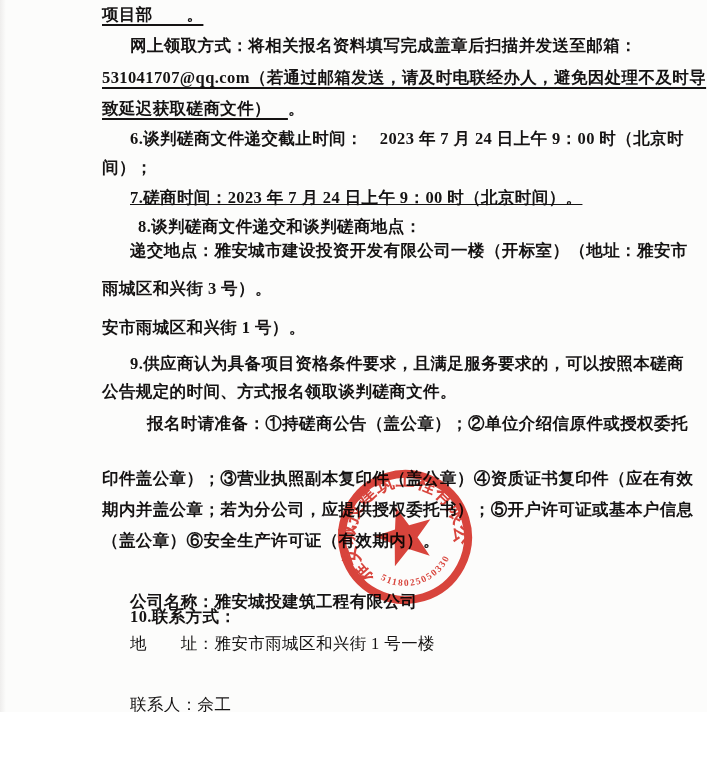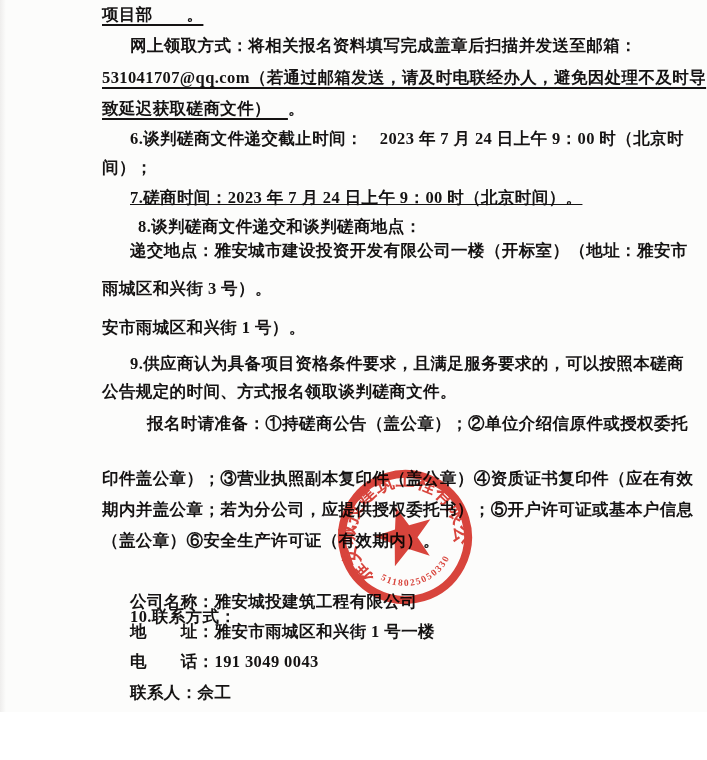--- a/index.html
+++ b/index.html
@@ -12,21 +12,21 @@
     color:#151313;
   }
   .ln{
     position:absolute;
     white-space:nowrap;
     font-size:16.5px;
     line-height:20px;
     font-weight:700;
     letter-spacing:0.4px;
   }
-  .ln.light{font-weight:700;}
+  .ln.light{font-weight:400;margin-top:12px;}
   .u{
     text-decoration:underline;
     text-underline-offset:4px;
     text-decoration-thickness:1.7px;
   }
   .seal{
     position:absolute;
     left:318px;top:448px;
     width:174px;height:178px;
     mix-blend-mode:multiply;
@@ -63,21 +63,20 @@
   <div class="ln" style="left:102px;top:318px;">安市雨城区和兴街 1 号）。</div>
   <div class="ln" style="left:130px;top:354px;">9.供应商认为具备项目资格条件要求，且满足服务要求的，可以按照本磋商</div>
   <div class="ln" style="left:102px;top:382px;">公告规定的时间、方式报名领取谈判磋商文件。</div>
   <div class="ln" style="left:147px;top:414px;">报名时请准备：①持磋商公告（盖公章）；②单位介绍信原件或授权委托</div>
   <div class="ln" style="left:102px;top:469px;">印件盖公章）；③营业执照副本复印件（盖公章）④资质证书复印件（应在有效</div>
   <div class="ln" style="left:102px;top:500px;">期内并盖公章；若为分公司，应提供授权委托书）；⑤开户许可证或基本户信息</div>
   <div class="ln" style="left:102px;top:531px;">（盖公章）⑥安全生产许可证（有效期内）。</div>
   <div class="ln" style="left:130px;top:589px;margin-top:18px;">10.联系方式：</div>
   <div class="ln" style="left:130px;top:592px;">公司名称：雅安城投建筑工程有限公司</div>
   <div class="ln light" style="left:130px;top:622px;">地　　址：雅安市雨城区和兴街 1 号一楼</div>
-  <div class="ln light" style="left:130px;top:652px;">电　　话：191 3049 0043</div>
   <div class="ln light" style="left:130px;top:683px;">联系人：佘工</div>
 
   <svg class="seal" viewBox="0 0 174 178" xmlns="http://www.w3.org/2000/svg">
     <g transform="rotate(-17 87 89)" fill="#d8352c" stroke="none">
       <circle cx="87" cy="89" r="63" fill="none" stroke="#d8352c" stroke-width="8"></circle>
       <polygon points="87,58 94.35,78.89 116.48,79.42 98.89,92.86 105.22,114.08 87,101.5 68.78,114.08 75.11,92.86 57.52,79.42 79.65,78.89"></polygon>
       <path id="sealTopArc" d="M 45.2 118.25 A 51 51 0 1 1 128.8 118.25" fill="none"></path>
       <path id="sealBottomArc" d="M 48.4 119.2 A 49 49 0 0 0 125.6 119.2" fill="none"></path>
       <text font-size="19" letter-spacing="0.5">
         <textPath href="#sealTopArc" startOffset="0">雅安城投建筑工程有限公司</textPath>

